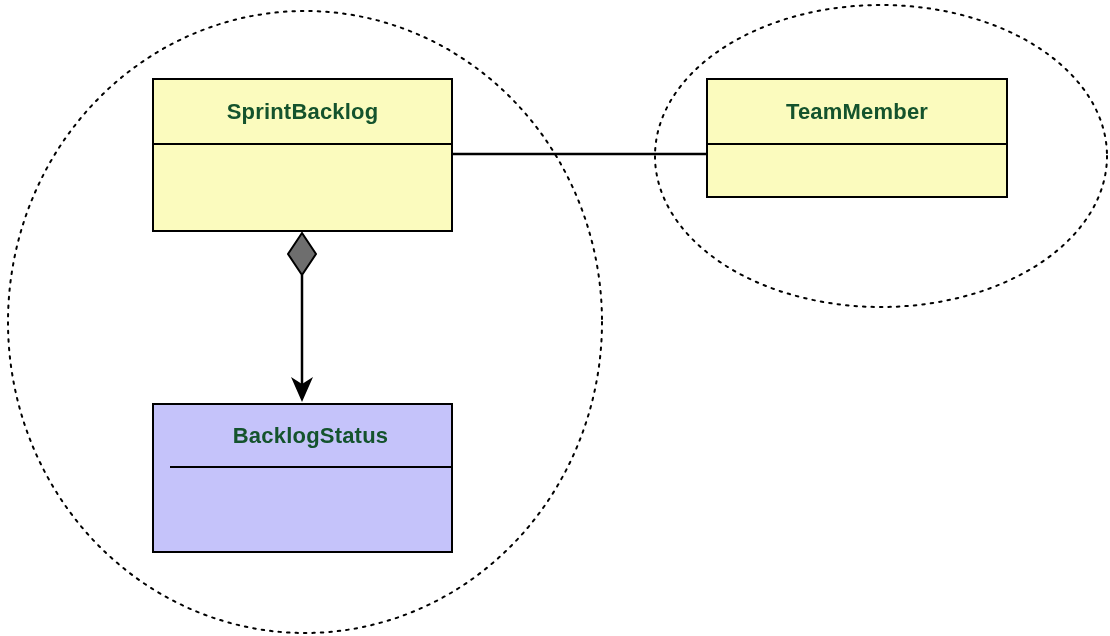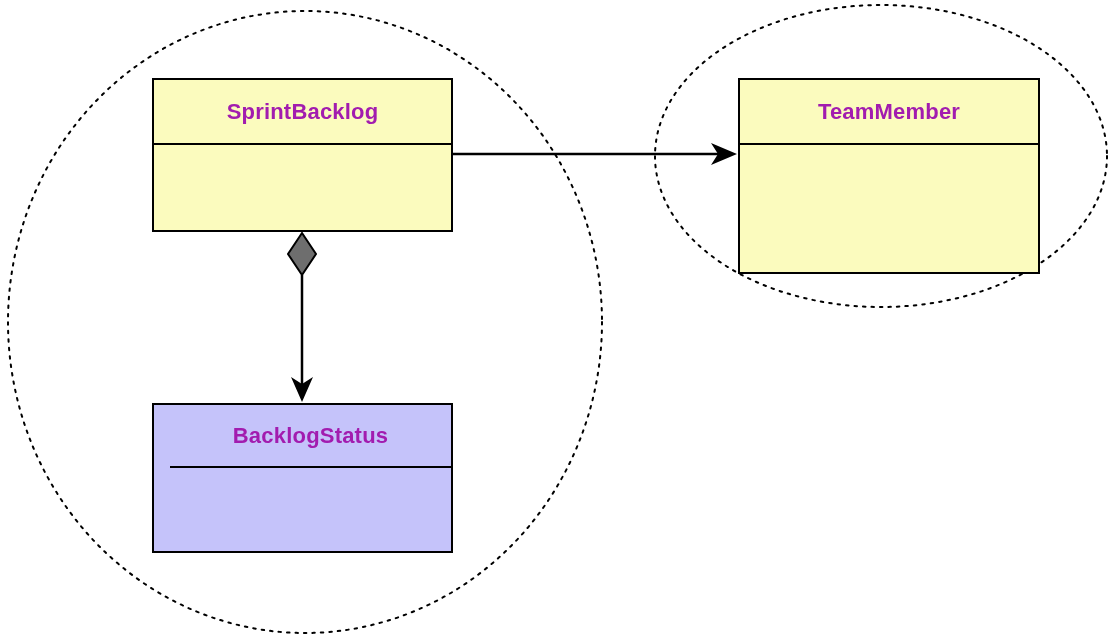--- a/index.html
+++ b/index.html
@@ -32,21 +32,21 @@
   .uml-class.fill-yellow { background: #fbfbbe; }
   .uml-class.fill-purple { background: #c5c3fa; padding-left: 16px; }
   .uml-class-title {
     box-sizing: border-box;
     border-bottom: 2px solid #000000;
     display: flex;
     align-items: center;
     justify-content: center;
     font-size: 22px;
     font-weight: bold;
-    color: #a21caf;
+    color: #14532d;
     letter-spacing: 0.2px;
   }
   .uml-class-body {
     flex: 1;
   }
 </style>
 </head>
 <body>
 
 <div class="canvas">
@@ -67,21 +67,21 @@
       <line x1="302" y1="275" x2="302" y2="388" stroke="#000000" stroke-width="2.5"></line>
       <polygon points="302,402 291,377 302,384 313,377" fill="#000000"></polygon>
     </g>
   </svg>
 
   <div class="uml-class fill-yellow" style="left:152px; top:78px; width:301px; height:154px;">
     <div class="uml-class-title" style="height:65px;">SprintBacklog</div>
     <div class="uml-class-body"></div>
   </div>
 
-  <div class="uml-class fill-yellow" style="left:738px; top:78px; width:302px; height:196px;">
+  <div class="uml-class fill-yellow" style="left:706px; top:78px; width:302px; height:120px;">
     <div class="uml-class-title" style="height:65px;">TeamMember</div>
     <div class="uml-class-body"></div>
   </div>
 
   <div class="uml-class fill-purple" style="left:152px; top:403px; width:301px; height:150px;">
     <div class="uml-class-title" style="height:63px;">BacklogStatus</div>
     <div class="uml-class-body"></div>
   </div>
 
 </div>

